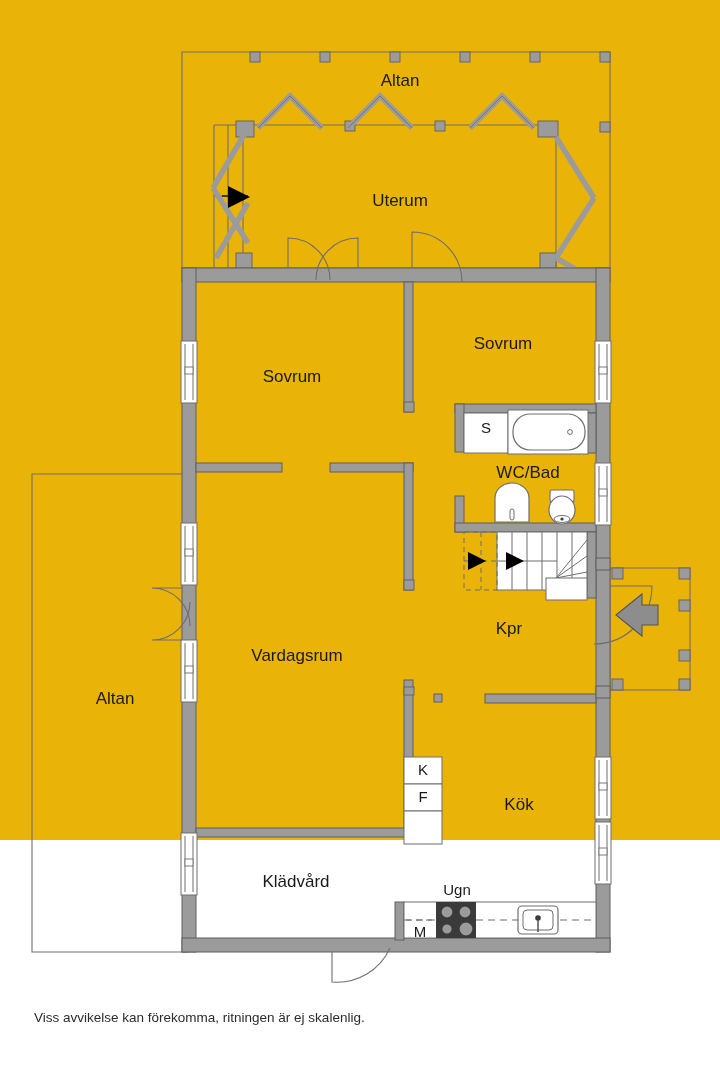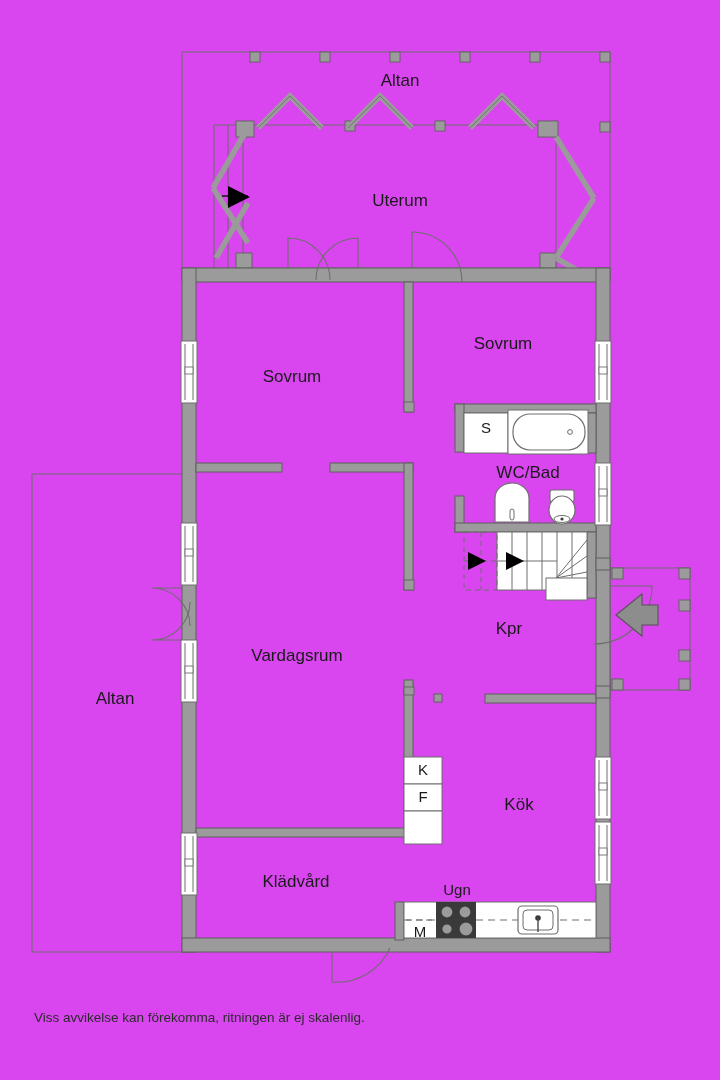--- a/index.html
+++ b/index.html
@@ -9,22 +9,22 @@
   }
   body {
     width: 720px;
     height: 1080px;
     font-family: "Liberation Sans", sans-serif;
     overflow: hidden;
   }
   #floorplan-root {
     position: relative;
     width: 720px;
-    height: 1080px;
-    background: #d946ef;
+    height: 840px;
+    background: #eab308;
   }
   #plan-svg {
     position: absolute;
     top: 0;
     left: 0;
     width: 720px;
     height: 1080px;
   }
   .room-label {
     font-family: "Liberation Sans", sans-serif;

